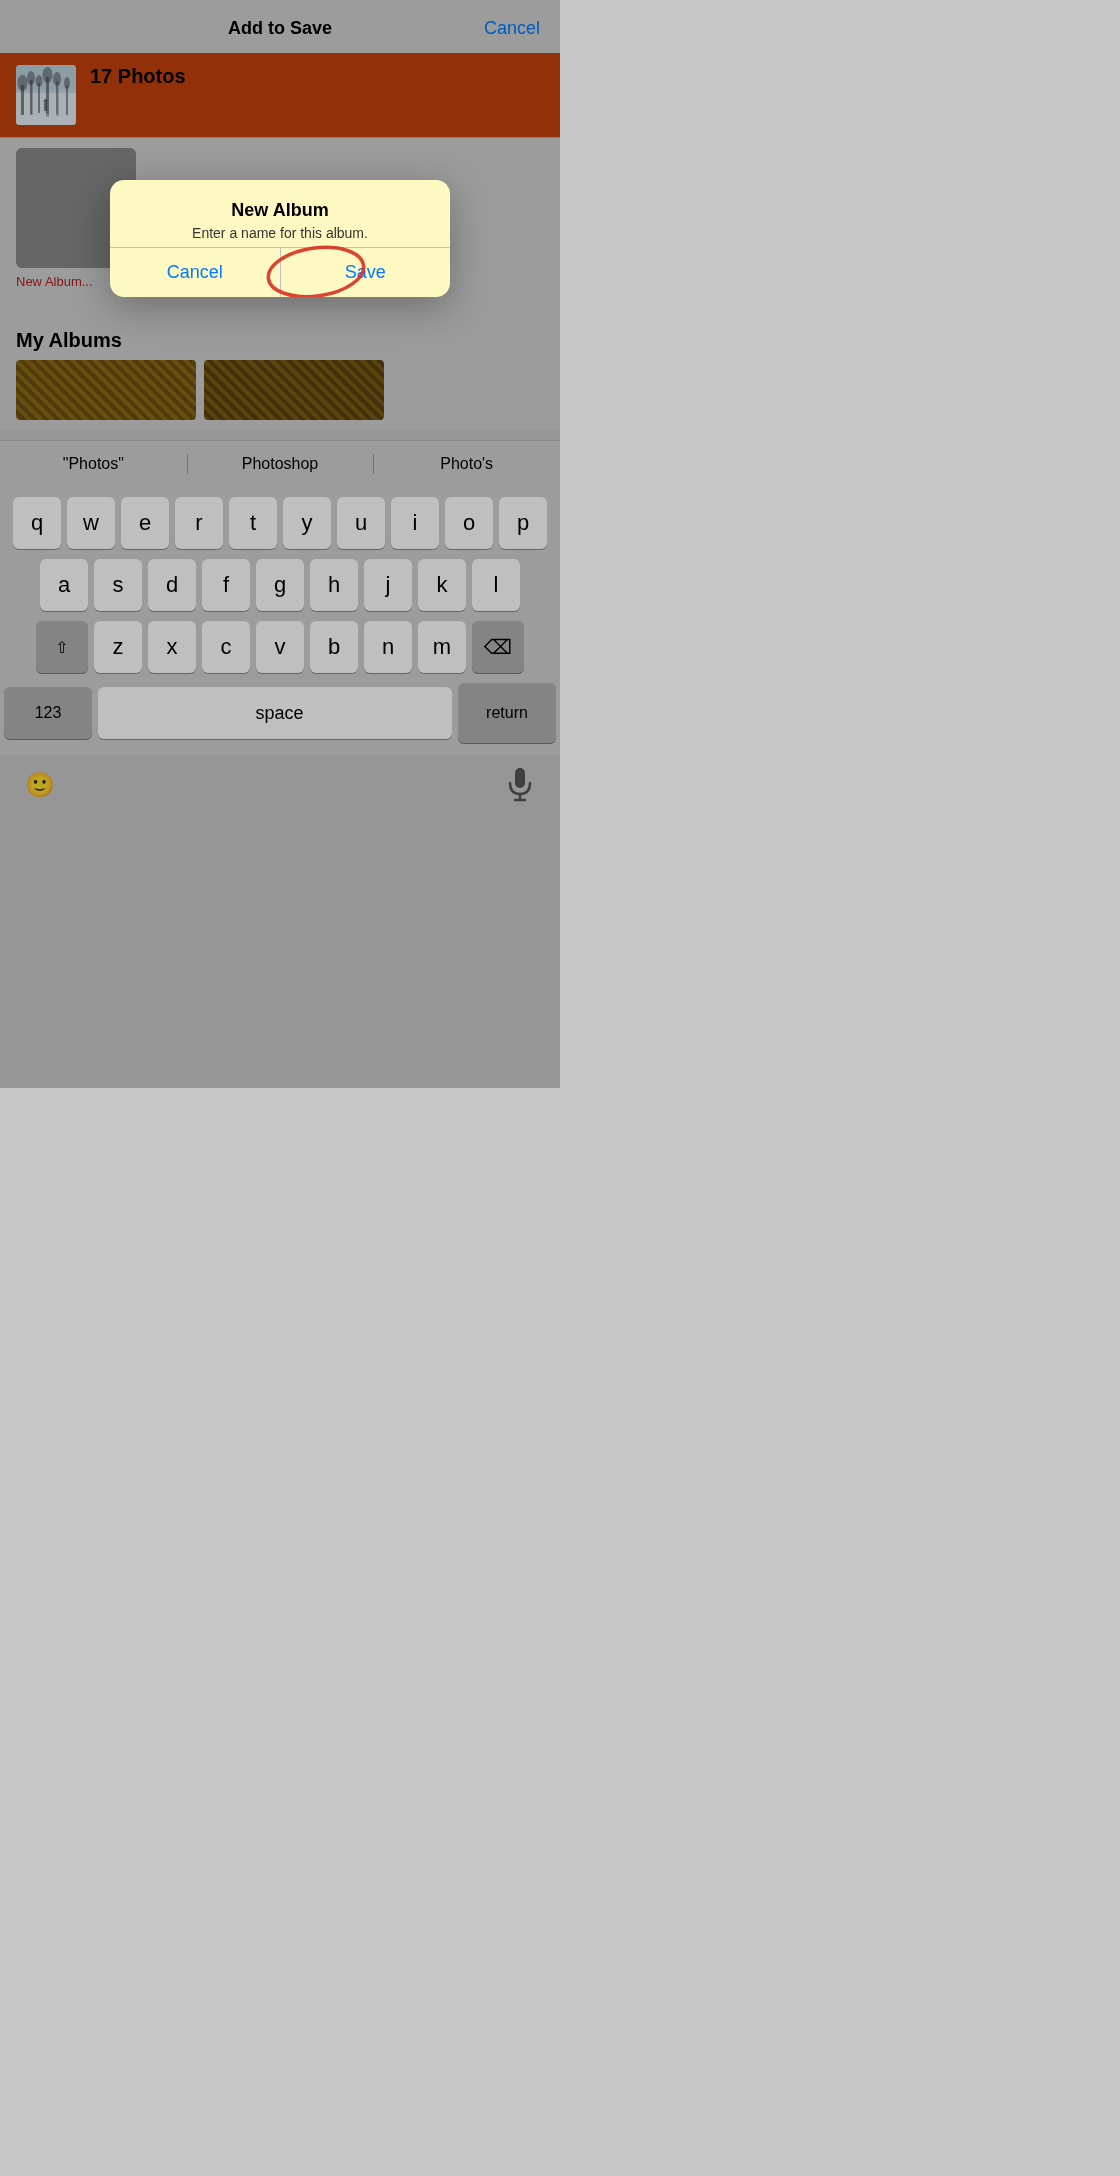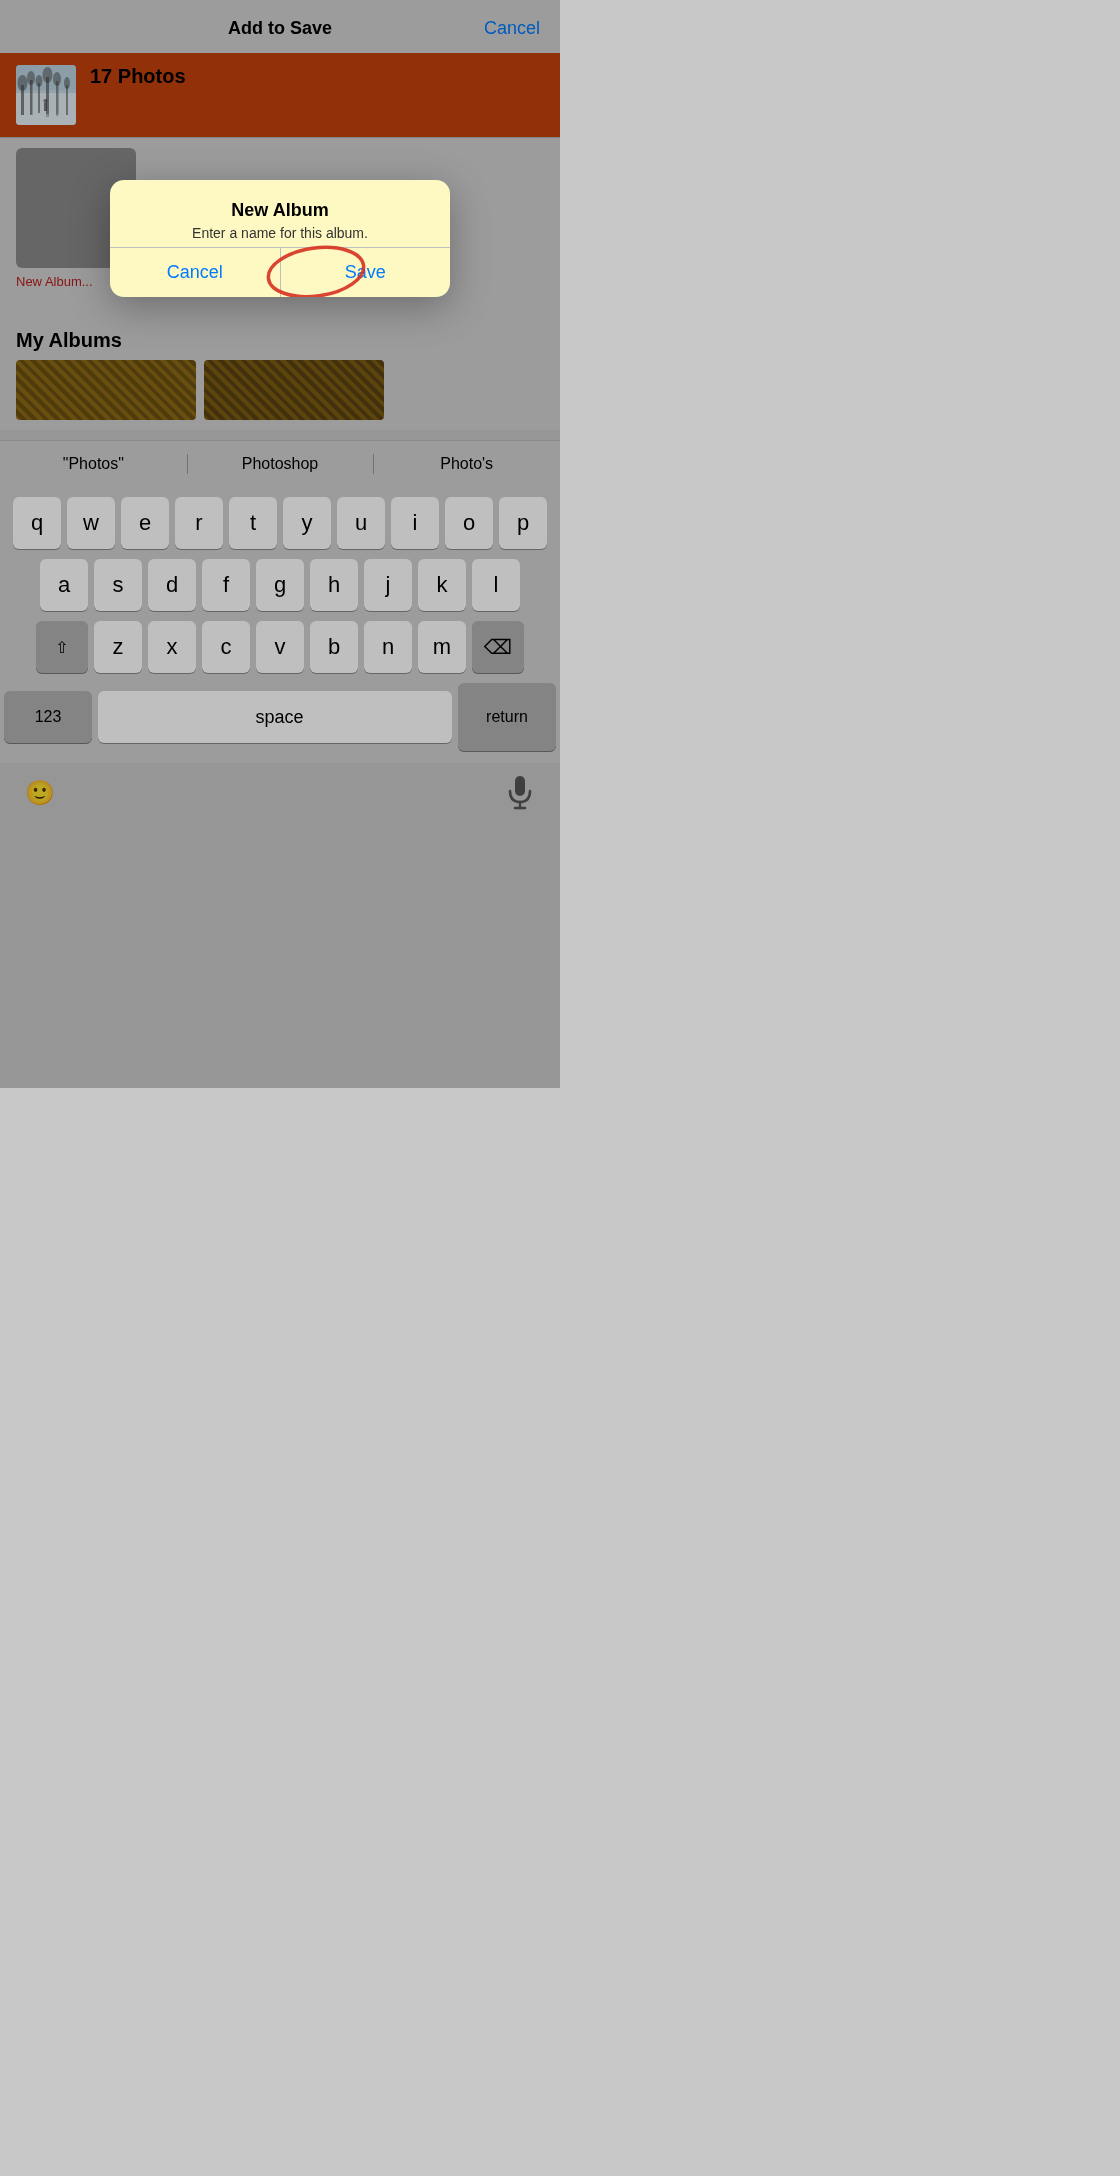--- a/index.html
+++ b/index.html
@@ -439,21 +439,21 @@
     <div class="key">v</div>
     <div class="key">b</div>
     <div class="key">n</div>
     <div class="key">m</div>
     <div class="key-special key-backspace" style="min-width:52px; height:52px; font-size:20px;">⌫</div>
   </div>
 
   <div class="keyboard-bottom-row">
     <div class="key-special key-numbers" style="min-width:88px; height:52px; font-size:16px;">123</div>
     <div class="key-space">space</div>
-    <div class="key-special key-return" style="min-width:98px; height:68px; font-size:16px;">return</div>
+    <div class="key-special key-return" style="min-width:98px; height:60px; font-size:16px;">return</div>
   </div>
 </div>
 
 <div class="keyboard-extras">
   <div class="emoji-key">🙂</div>
   <div class="mic-key">
     <svg width="28" height="34" viewBox="0 0 28 34" xmlns="http://www.w3.org/2000/svg">
       <rect x="9" y="0" width="10" height="20" rx="5" fill="#555"></rect>
       <path d="M4 15 Q4 26 14 26 Q24 26 24 15" stroke="#555" stroke-width="2.5" fill="none" stroke-linecap="round"></path>
       <line x1="14" y1="26" x2="14" y2="32" stroke="#555" stroke-width="2.5" stroke-linecap="round"></line>

